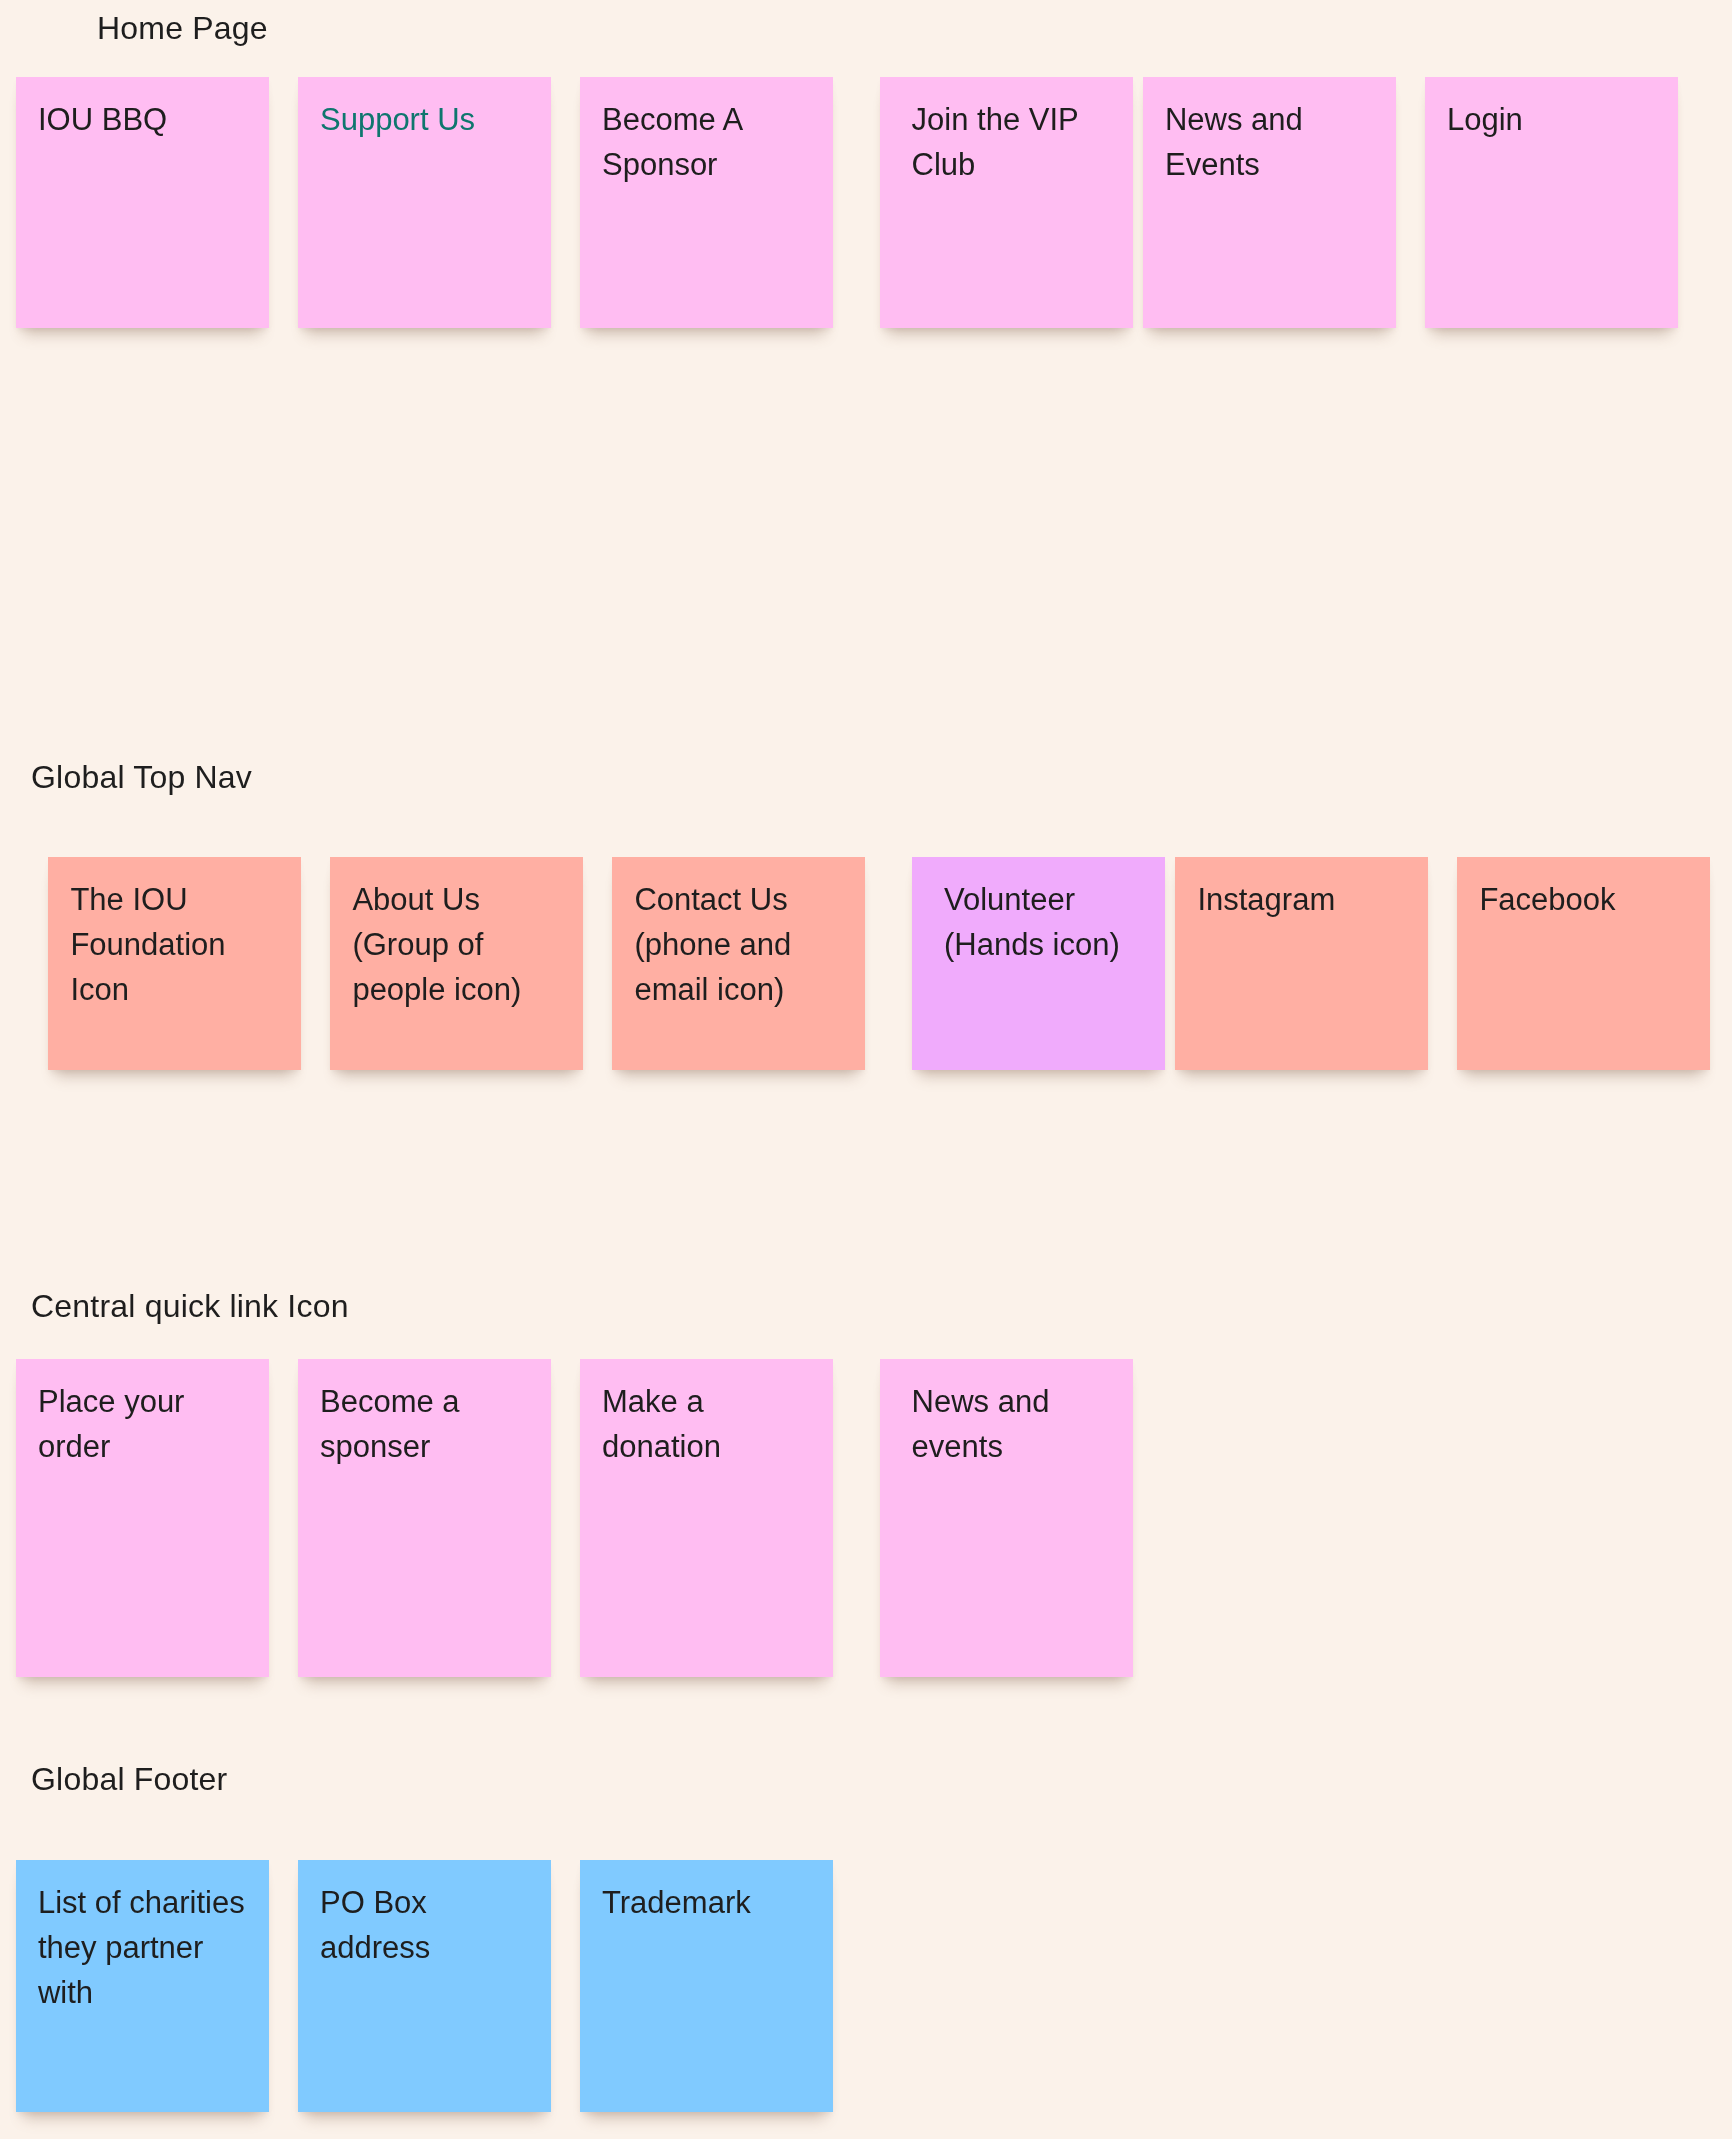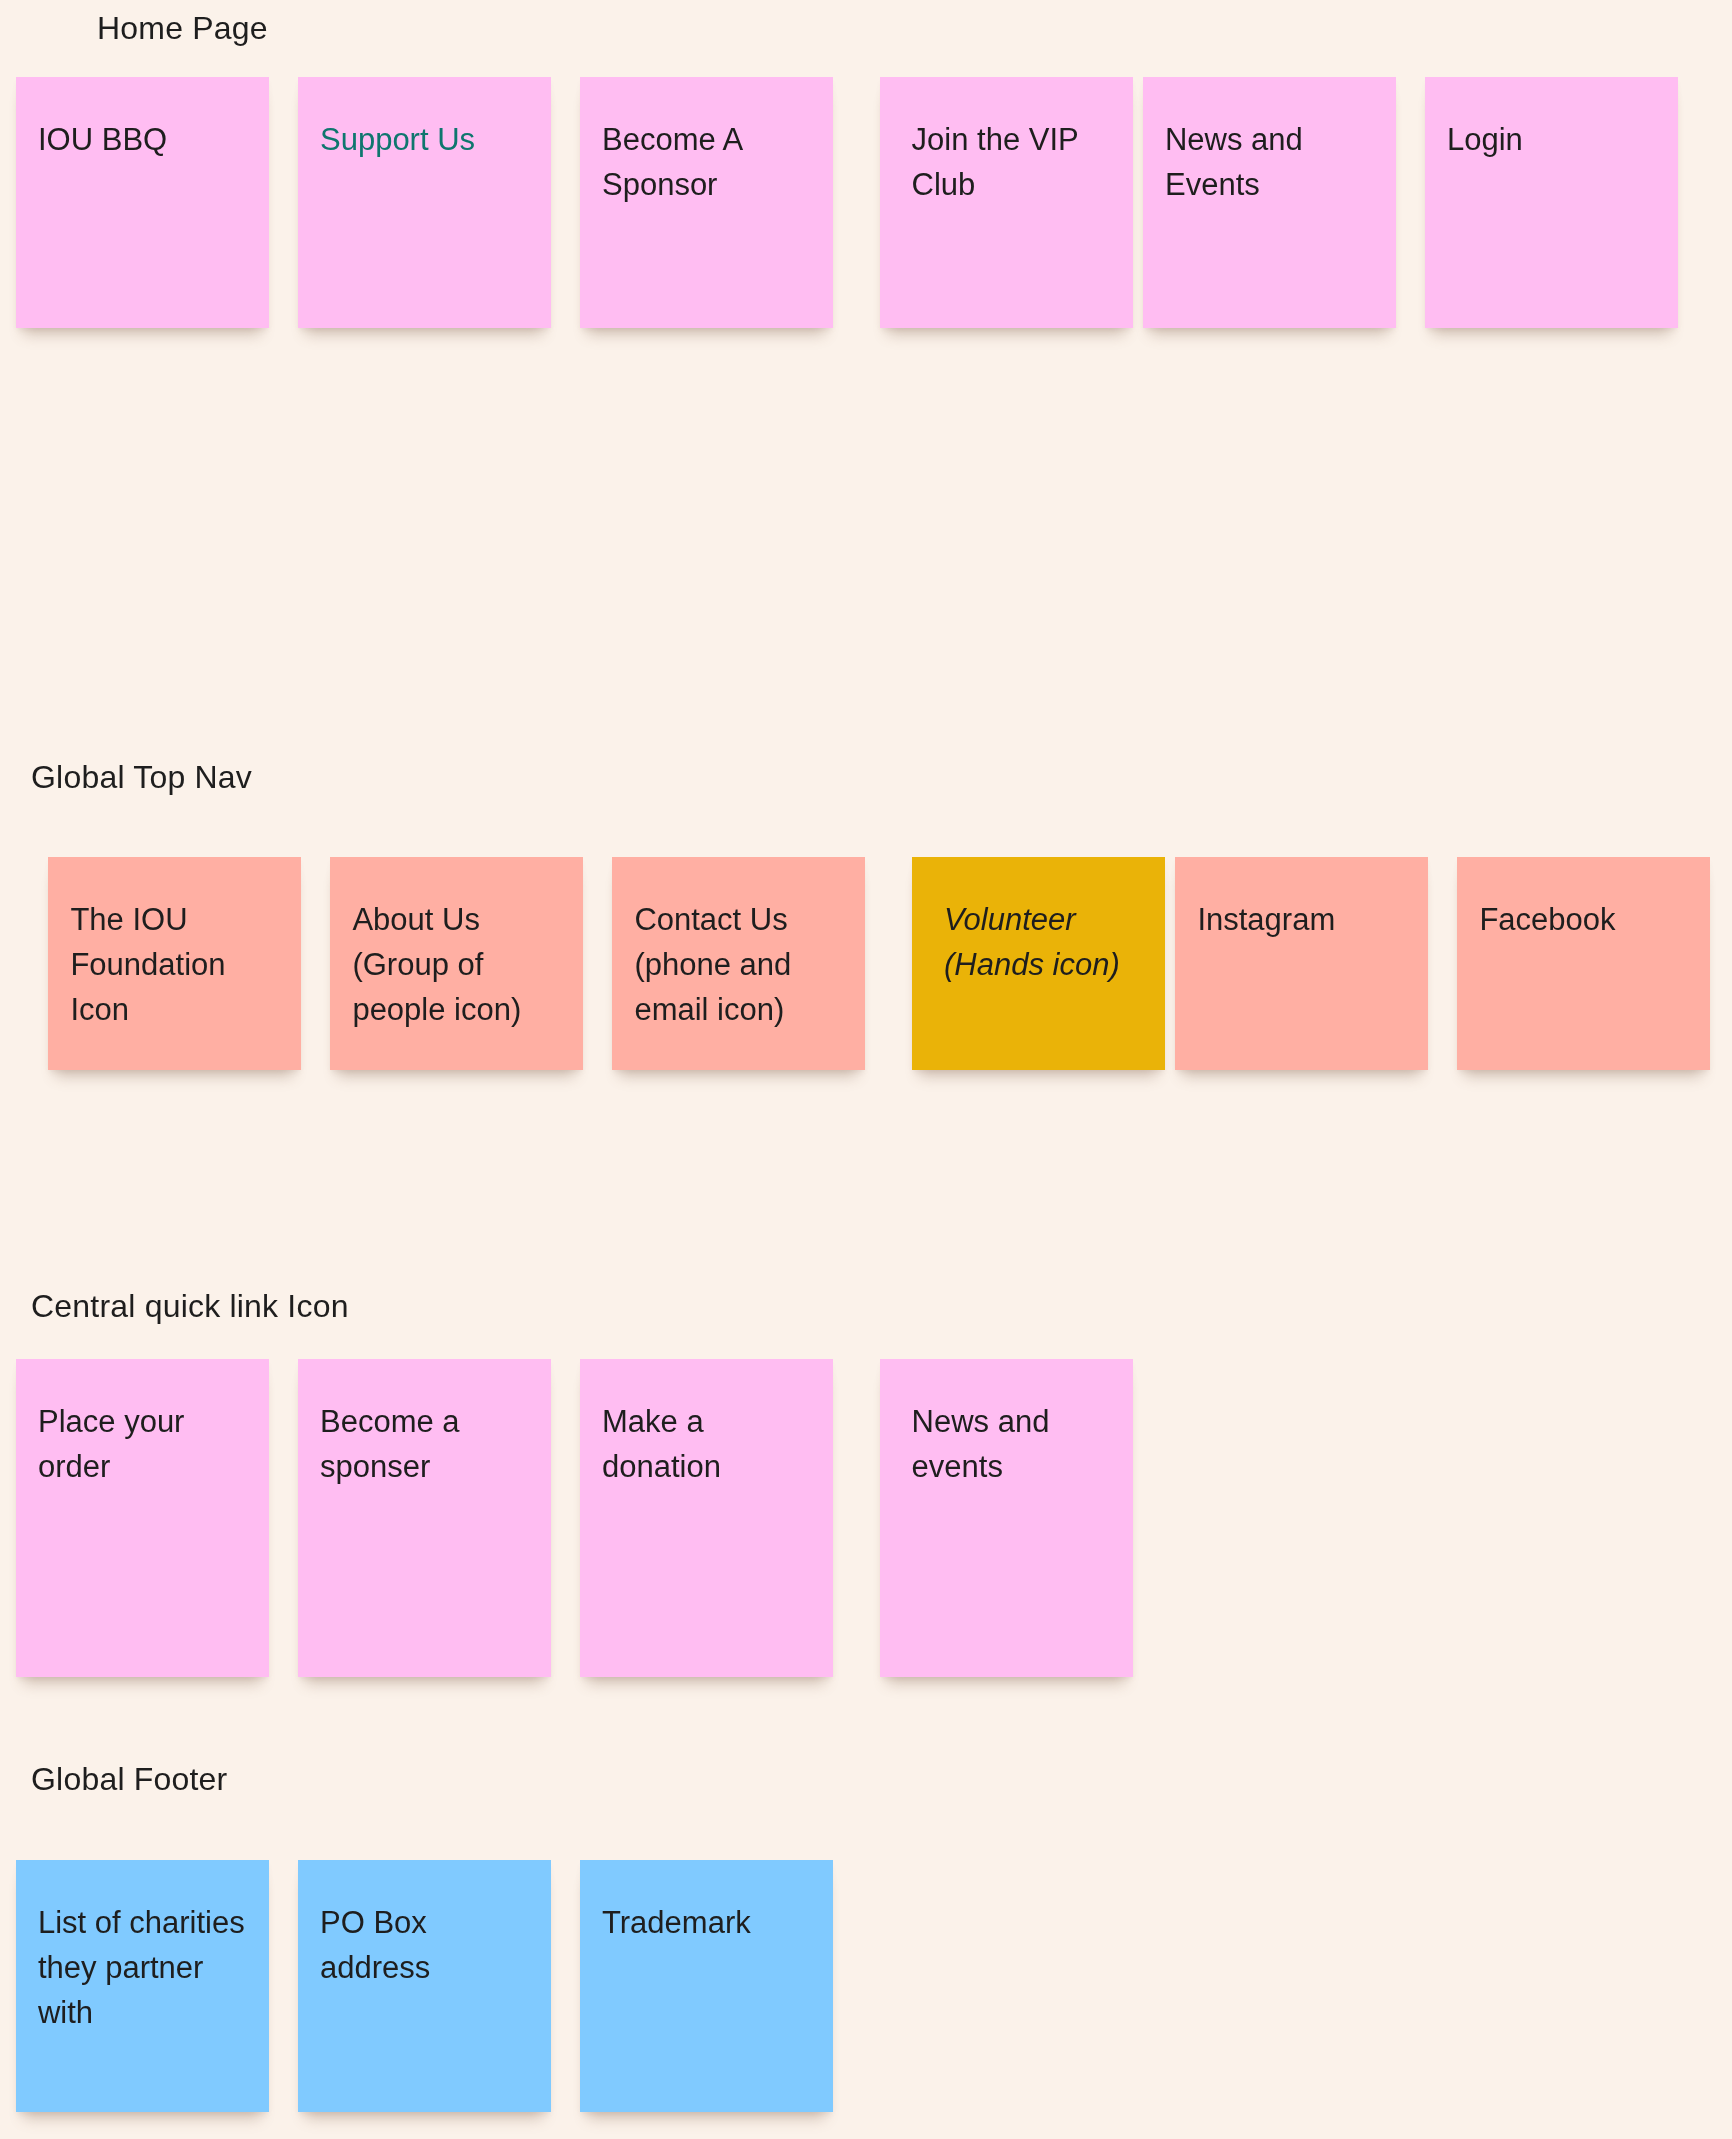--- a/index.html
+++ b/index.html
@@ -50,21 +50,21 @@
   #row-home   { left: 15.6px; top: 77px;   }
   #row-nav    { left: 48px; top: 857px;  }
   #row-quick  { left: 15.6px; top: 1359px; }
   #row-footer { left: 15.6px; top: 1860px; }
 
   #row-home .note   { height: 251px; }
   #row-nav .note    { height: 213px; }
   #row-quick .note  { height: 318px; }
   #row-footer .note { height: 252px; }
 
-  .note-label { display: block; margin-top: 20px; }
+  .note-label { display: block; }
 </style>
 </head>
 <body style="background: rgb(251, 242, 234);">
 
 <div class="section-title" id="title-home" style="color: rgb(30, 30, 30);">Home Page</div>
 
 <div class="row" id="row-home">
   <div class="note" style="background: rgb(255, 189, 242); color: rgb(30, 30, 30);">
     <span class="note-label">IOU BBQ</span>
   </div>
@@ -90,21 +90,21 @@
 <div class="row" id="row-nav">
   <div class="note" style="background: rgb(255, 175, 163); color: rgb(30, 30, 30);">
     <span class="note-label">The IOU Foundation Icon</span>
   </div>
   <div class="note" style="background: rgb(255, 175, 163); color: rgb(30, 30, 30);">
     <span class="note-label">About Us (Group of people icon)</span>
   </div>
   <div class="note" style="background: rgb(255, 175, 163); color: rgb(30, 30, 30);">
     <span class="note-label">Contact Us (phone and email icon)</span>
   </div>
-  <div class="note" style="background: #eab308; color: rgb(30, 30, 30); font-style: italic;">
+  <div class="note" style="background: #f0abfc; color: rgb(30, 30, 30);">
     <span class="note-label">Volunteer (Hands icon)</span>
   </div>
   <div class="note" style="background: rgb(255, 175, 163); color: rgb(30, 30, 30);">
     <span class="note-label">Instagram</span>
   </div>
   <div class="note" style="background: rgb(255, 175, 163); color: rgb(30, 30, 30);">
     <span class="note-label">Facebook</span>
   </div>
 </div>
 

